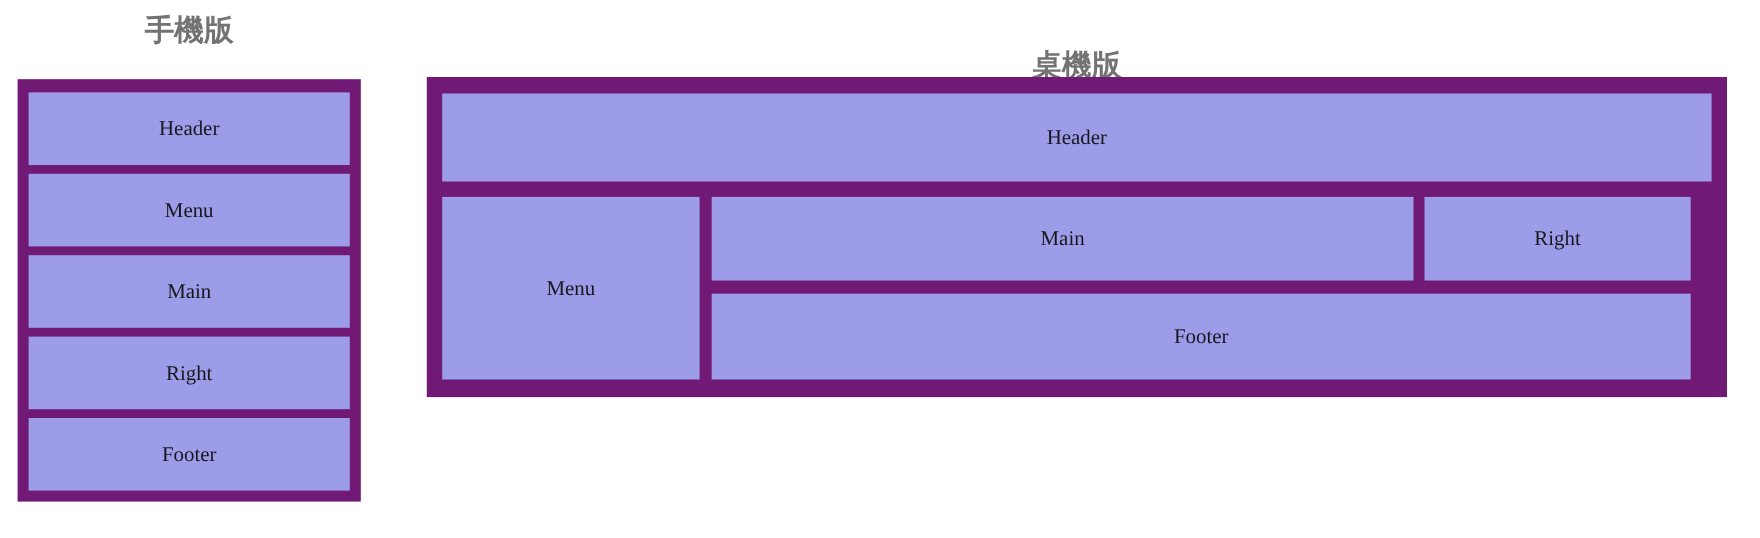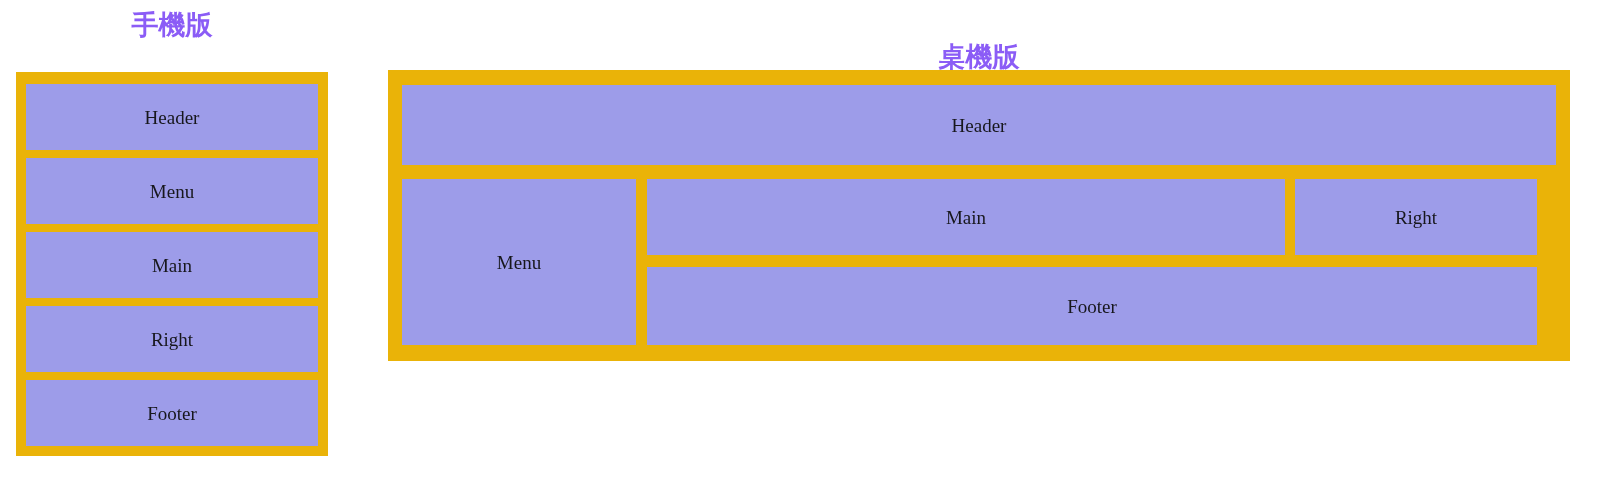--- a/index.html
+++ b/index.html
@@ -11,44 +11,44 @@
     height: 489px;
     background: #ffffff;
     font-family: "Liberation Sans", sans-serif;
     overflow: hidden;
     position: relative;
   }
 
   
   .title {
     position: absolute;
-    font-family: Liberation Mono, monospace;
+    font-family: Liberation Sans, sans-serif;
     font-weight: bold;
     font-size: 27px;
     line-height: 1;
-    color: #8b5cf6;
+    color: #737373;
     white-space: nowrap;
     text-align: center;
   }
   #title-mobile {
     left: 0;
     top: 14px;
     width: 344px;
   }
   #title-desktop {
     left: 388px;
     top: 14px;
     width: 1182px;
     margin-top: 32px;
   }
 
   
   .frame {
     position: absolute;
-    background: #eab308;
+    background: #701a75;
     box-sizing: border-box;
   }
   .block {
     position: absolute;
     background: #9d9ce9;
     box-sizing: border-box;
     display: flex;
     align-items: center;
     justify-content: center;
     font-family: "Liberation Serif", "DejaVu Serif", serif;

